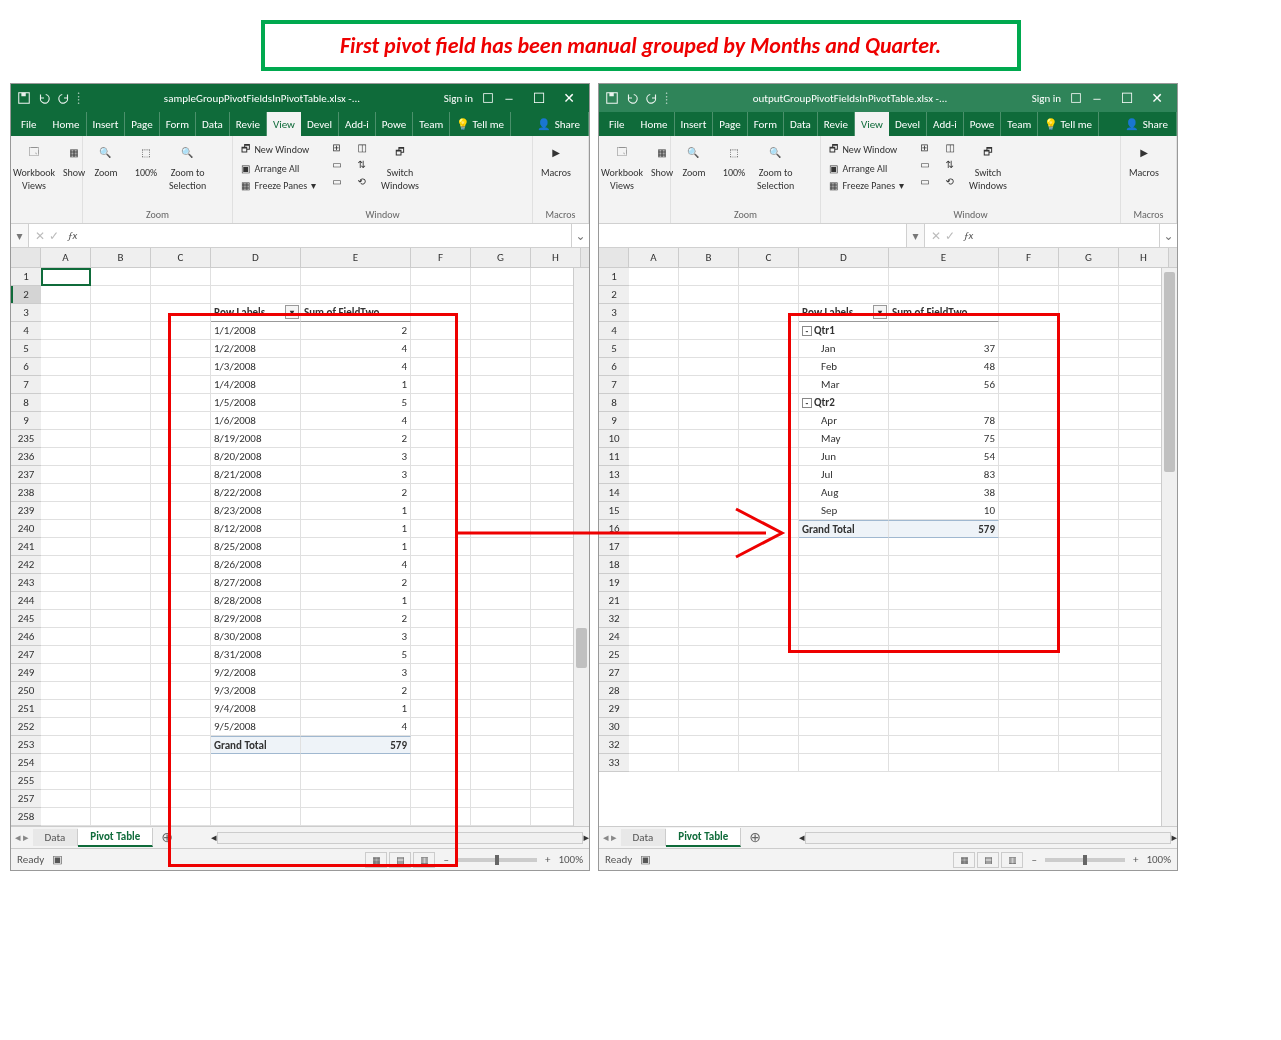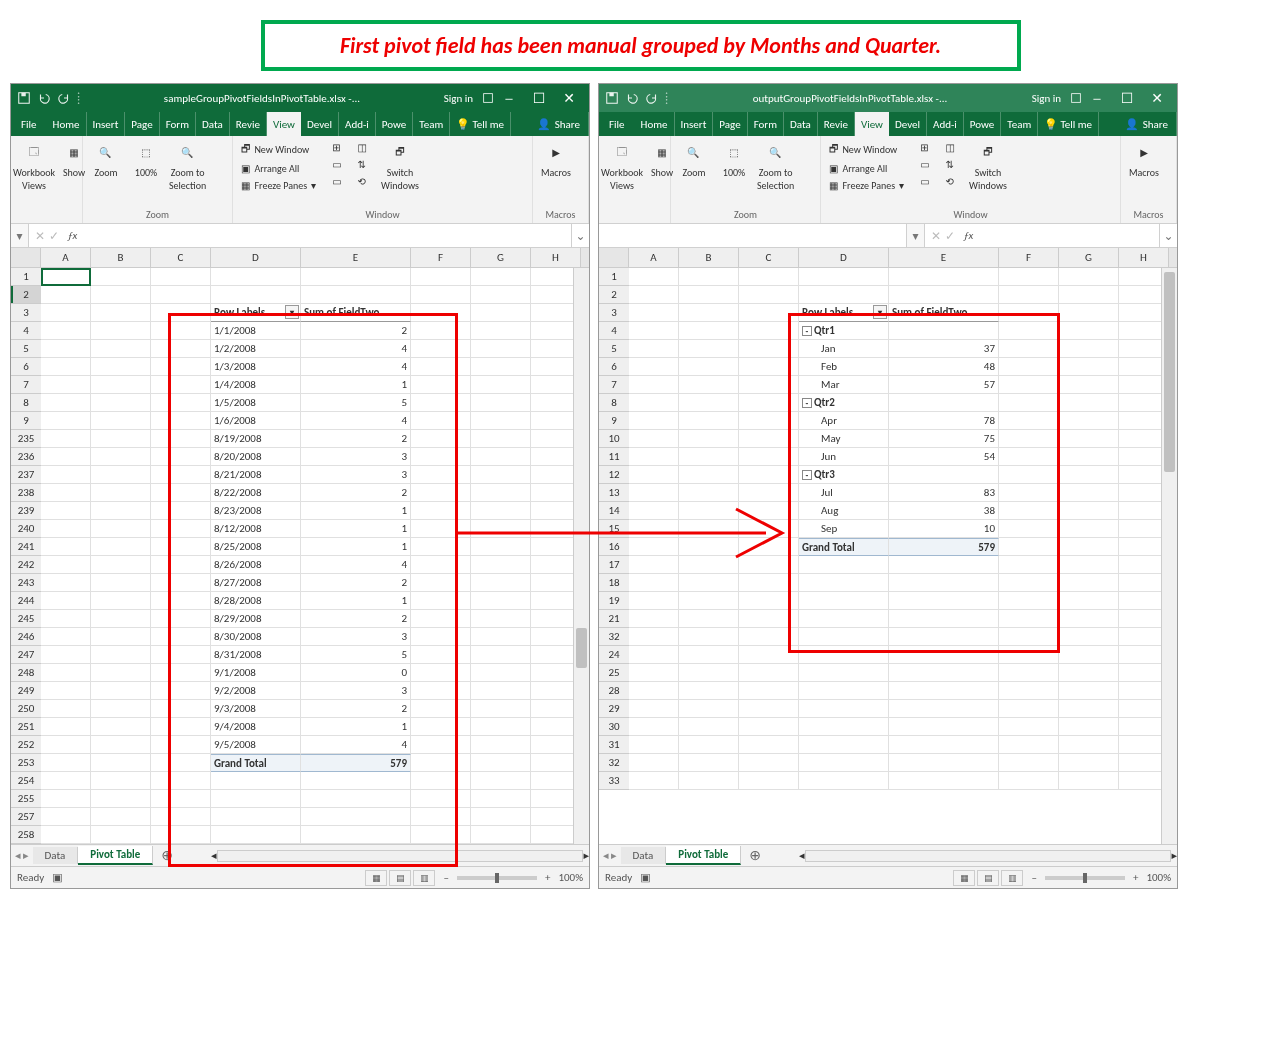--- a/index.html
+++ b/index.html
@@ -475,31 +475,20 @@
             <div class="cell" style="width:50px"></div>
             <div class="cell" style="width:60px"></div>
             <div class="cell" style="width:60px"></div>
             <div class="cell" style="width:90px">8/31/2008</div>
             <div class="cell num" style="width:110px">5</div>
             <div class="cell" style="width:60px"></div>
             <div class="cell" style="width:60px"></div>
             <div class="cell" style="width:50px"></div>
           </div>
           <div class="grid-row">
-      <div class="rowhdr">248</div>
-            <div class="cell" style="width:50px"></div>
-            <div class="cell" style="width:60px"></div>
-            <div class="cell" style="width:60px"></div>
-            <div class="cell" style="width:90px">9/1/2008</div>
-            <div class="cell num" style="width:110px">0</div>
-            <div class="cell" style="width:60px"></div>
-            <div class="cell" style="width:60px"></div>
-            <div class="cell" style="width:50px"></div>
-          </div>
-          <div class="grid-row">
       <div class="rowhdr">249</div>
             <div class="cell" style="width:50px"></div>
             <div class="cell" style="width:60px"></div>
             <div class="cell" style="width:60px"></div>
             <div class="cell" style="width:90px">9/2/2008</div>
             <div class="cell num" style="width:110px">3</div>
             <div class="cell" style="width:60px"></div>
             <div class="cell" style="width:60px"></div>
             <div class="cell" style="width:50px"></div>
           </div>
@@ -850,21 +839,21 @@
             <div class="cell" style="width:60px"></div>
             <div class="cell" style="width:60px"></div>
             <div class="cell" style="width:50px"></div>
           </div>
           <div class="grid-row">
       <div class="rowhdr">7</div>
             <div class="cell" style="width:50px"></div>
             <div class="cell" style="width:60px"></div>
             <div class="cell" style="width:60px"></div>
             <div class="cell" style="width:90px;padding-left:22px">Mar</div>
-            <div class="cell num" style="width:110px">57</div>
+            <div class="cell num" style="width:110px">56</div>
             <div class="cell" style="width:60px"></div>
             <div class="cell" style="width:60px"></div>
             <div class="cell" style="width:50px"></div>
           </div>
           <div class="grid-row">
       <div class="rowhdr">8</div>
             <div class="cell" style="width:50px"></div>
             <div class="cell" style="width:60px"></div>
             <div class="cell" style="width:60px"></div>
             <div class="cell" style="width:90px;font-weight:bold"><span class="collapse-btn">-</span>Qtr2</div>
@@ -900,31 +889,20 @@
             <div class="cell" style="width:50px"></div>
             <div class="cell" style="width:60px"></div>
             <div class="cell" style="width:60px"></div>
             <div class="cell" style="width:90px;padding-left:22px">Jun</div>
             <div class="cell num" style="width:110px">54</div>
             <div class="cell" style="width:60px"></div>
             <div class="cell" style="width:60px"></div>
             <div class="cell" style="width:50px"></div>
           </div>
           <div class="grid-row">
-      <div class="rowhdr">12</div>
-            <div class="cell" style="width:50px"></div>
-            <div class="cell" style="width:60px"></div>
-            <div class="cell" style="width:60px"></div>
-            <div class="cell" style="width:90px;font-weight:bold"><span class="collapse-btn">-</span>Qtr3</div>
-            <div class="cell" style="width:110px"></div>
-            <div class="cell" style="width:60px"></div>
-            <div class="cell" style="width:60px"></div>
-            <div class="cell" style="width:50px"></div>
-          </div>
-          <div class="grid-row">
       <div class="rowhdr">13</div>
             <div class="cell" style="width:50px"></div>
             <div class="cell" style="width:60px"></div>
             <div class="cell" style="width:60px"></div>
             <div class="cell" style="width:90px;padding-left:22px">Jul</div>
             <div class="cell num" style="width:110px">83</div>
             <div class="cell" style="width:60px"></div>
             <div class="cell" style="width:60px"></div>
             <div class="cell" style="width:50px"></div>
           </div>
@@ -1032,20 +1010,31 @@
             <div class="cell" style="width:50px"></div>
             <div class="cell" style="width:60px"></div>
             <div class="cell" style="width:60px"></div>
             <div class="cell" style="width:90px"></div>
             <div class="cell" style="width:110px"></div>
             <div class="cell" style="width:60px"></div>
             <div class="cell" style="width:60px"></div>
             <div class="cell" style="width:50px"></div>
           </div>
           <div class="grid-row">
+      <div class="rowhdr">27</div>
+            <div class="cell" style="width:50px"></div>
+            <div class="cell" style="width:60px"></div>
+            <div class="cell" style="width:60px"></div>
+            <div class="cell" style="width:90px"></div>
+            <div class="cell" style="width:110px"></div>
+            <div class="cell" style="width:60px"></div>
+            <div class="cell" style="width:60px"></div>
+            <div class="cell" style="width:50px"></div>
+          </div>
+          <div class="grid-row">
       <div class="rowhdr">28</div>
             <div class="cell" style="width:50px"></div>
             <div class="cell" style="width:60px"></div>
             <div class="cell" style="width:60px"></div>
             <div class="cell" style="width:90px"></div>
             <div class="cell" style="width:110px"></div>
             <div class="cell" style="width:60px"></div>
             <div class="cell" style="width:60px"></div>
             <div class="cell" style="width:50px"></div>
           </div>
@@ -1055,31 +1044,20 @@
             <div class="cell" style="width:60px"></div>
             <div class="cell" style="width:60px"></div>
             <div class="cell" style="width:90px"></div>
             <div class="cell" style="width:110px"></div>
             <div class="cell" style="width:60px"></div>
             <div class="cell" style="width:60px"></div>
             <div class="cell" style="width:50px"></div>
           </div>
           <div class="grid-row">
       <div class="rowhdr">30</div>
-            <div class="cell" style="width:50px"></div>
-            <div class="cell" style="width:60px"></div>
-            <div class="cell" style="width:60px"></div>
-            <div class="cell" style="width:90px"></div>
-            <div class="cell" style="width:110px"></div>
-            <div class="cell" style="width:60px"></div>
-            <div class="cell" style="width:60px"></div>
-            <div class="cell" style="width:50px"></div>
-          </div>
-          <div class="grid-row">
-      <div class="rowhdr">31</div>
             <div class="cell" style="width:50px"></div>
             <div class="cell" style="width:60px"></div>
             <div class="cell" style="width:60px"></div>
             <div class="cell" style="width:90px"></div>
             <div class="cell" style="width:110px"></div>
             <div class="cell" style="width:60px"></div>
             <div class="cell" style="width:60px"></div>
             <div class="cell" style="width:50px"></div>
           </div>
           <div class="grid-row">

